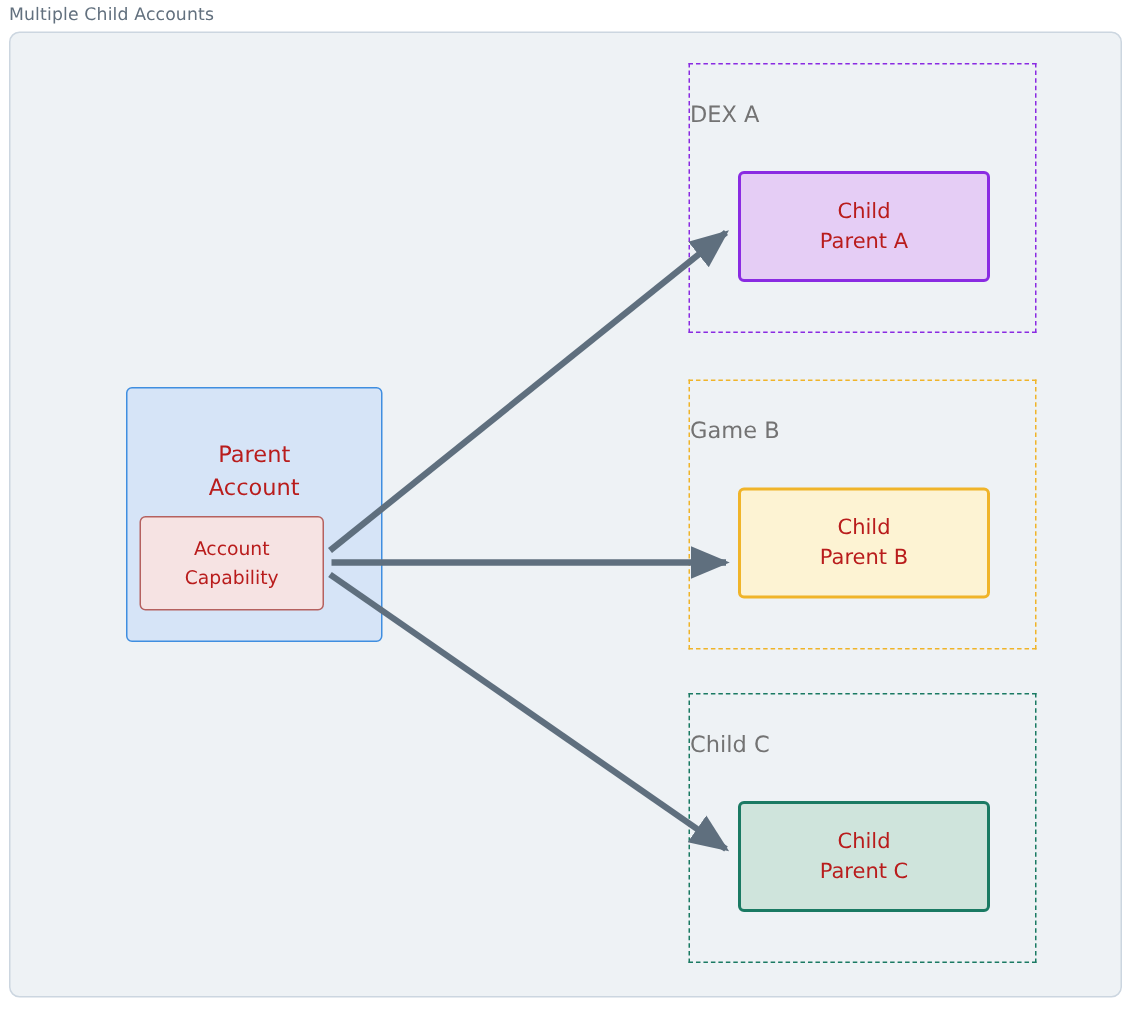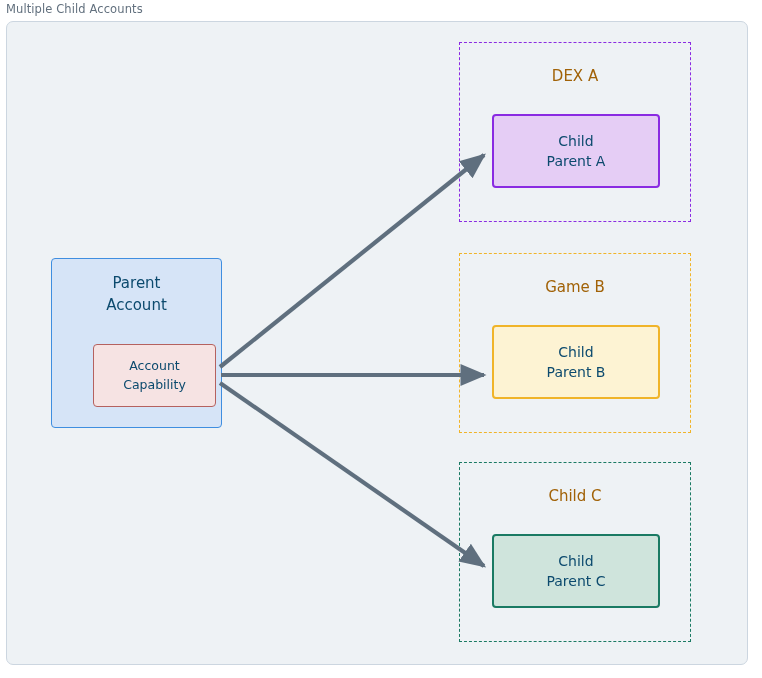--- a/index.html
+++ b/index.html
@@ -48,35 +48,35 @@
   .node {
     position: absolute;
     box-sizing: border-box;
     display: flex;
     flex-direction: column;
     align-items: center;
     justify-content: center;
     text-align: center;
     border-radius: 4px;
     line-height: 1.45;
-    color: #0c4a6e;
+    color: #b91c1c;
     z-index: 3;
   }
   .node .line { display: block; white-space: nowrap; }
 
   
   .parent-account {
-    left: 51px;
+    left: 84px;
     top: 258px;
     width: 171px;
     height: 170px;
     background: #d6e4f7;
     border: 1.7px solid #3f8ee0;
     justify-content: flex-start;
-    padding-top: 14px;
+    padding-top: 34px;
     font-size: 15px;
     z-index: 2;
   }
 
   
   .account-capability {
     left: 93px;
     top: 344px;
     width: 123px;
     height: 63px;
@@ -93,23 +93,23 @@
     background: transparent;
     border-width: 1.9px;
     border-style: dashed;
     z-index: 1;
   }
   .cluster-label {
     position: absolute;
     width: 100%;
     top: 24px;
     left: 0;
-    text-align: center;
+    text-align: left;
     font-size: 15px;
-    color: #a16207;
+    color: #737373;
     white-space: nowrap;
   }
 
   .cluster-dex-a   { left: 459px; top: 42px;  width: 232px; height: 180px; border-color: #8a2be2; }
   .cluster-defi-b  { left: 459px; top: 253px; width: 232px; height: 180px; border-color: #f0b429; }
   .cluster-game-c  { left: 459px; top: 462px; width: 232px; height: 180px; border-color: #1a7a63; }
 
   
   .child-a {
     left: 492px; top: 114px; width: 168px; height: 74px;

